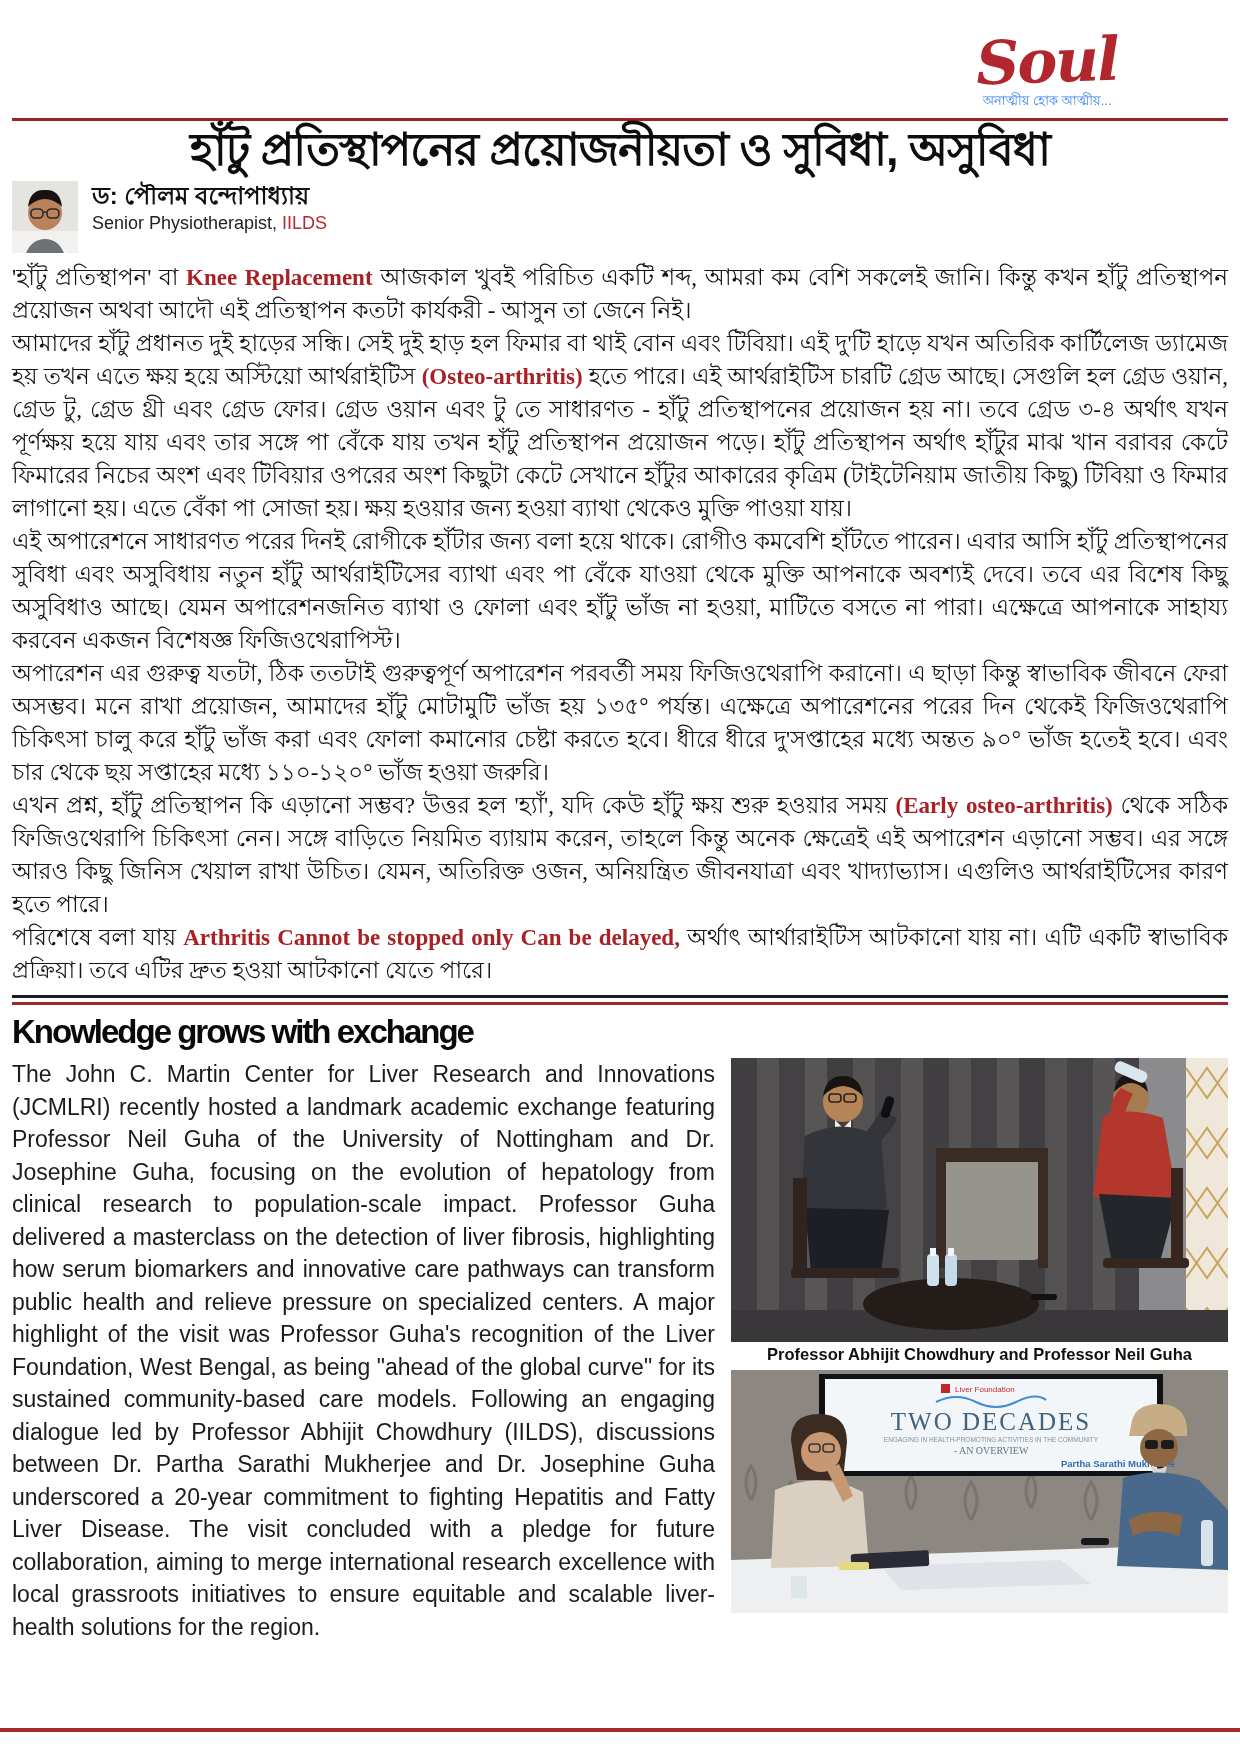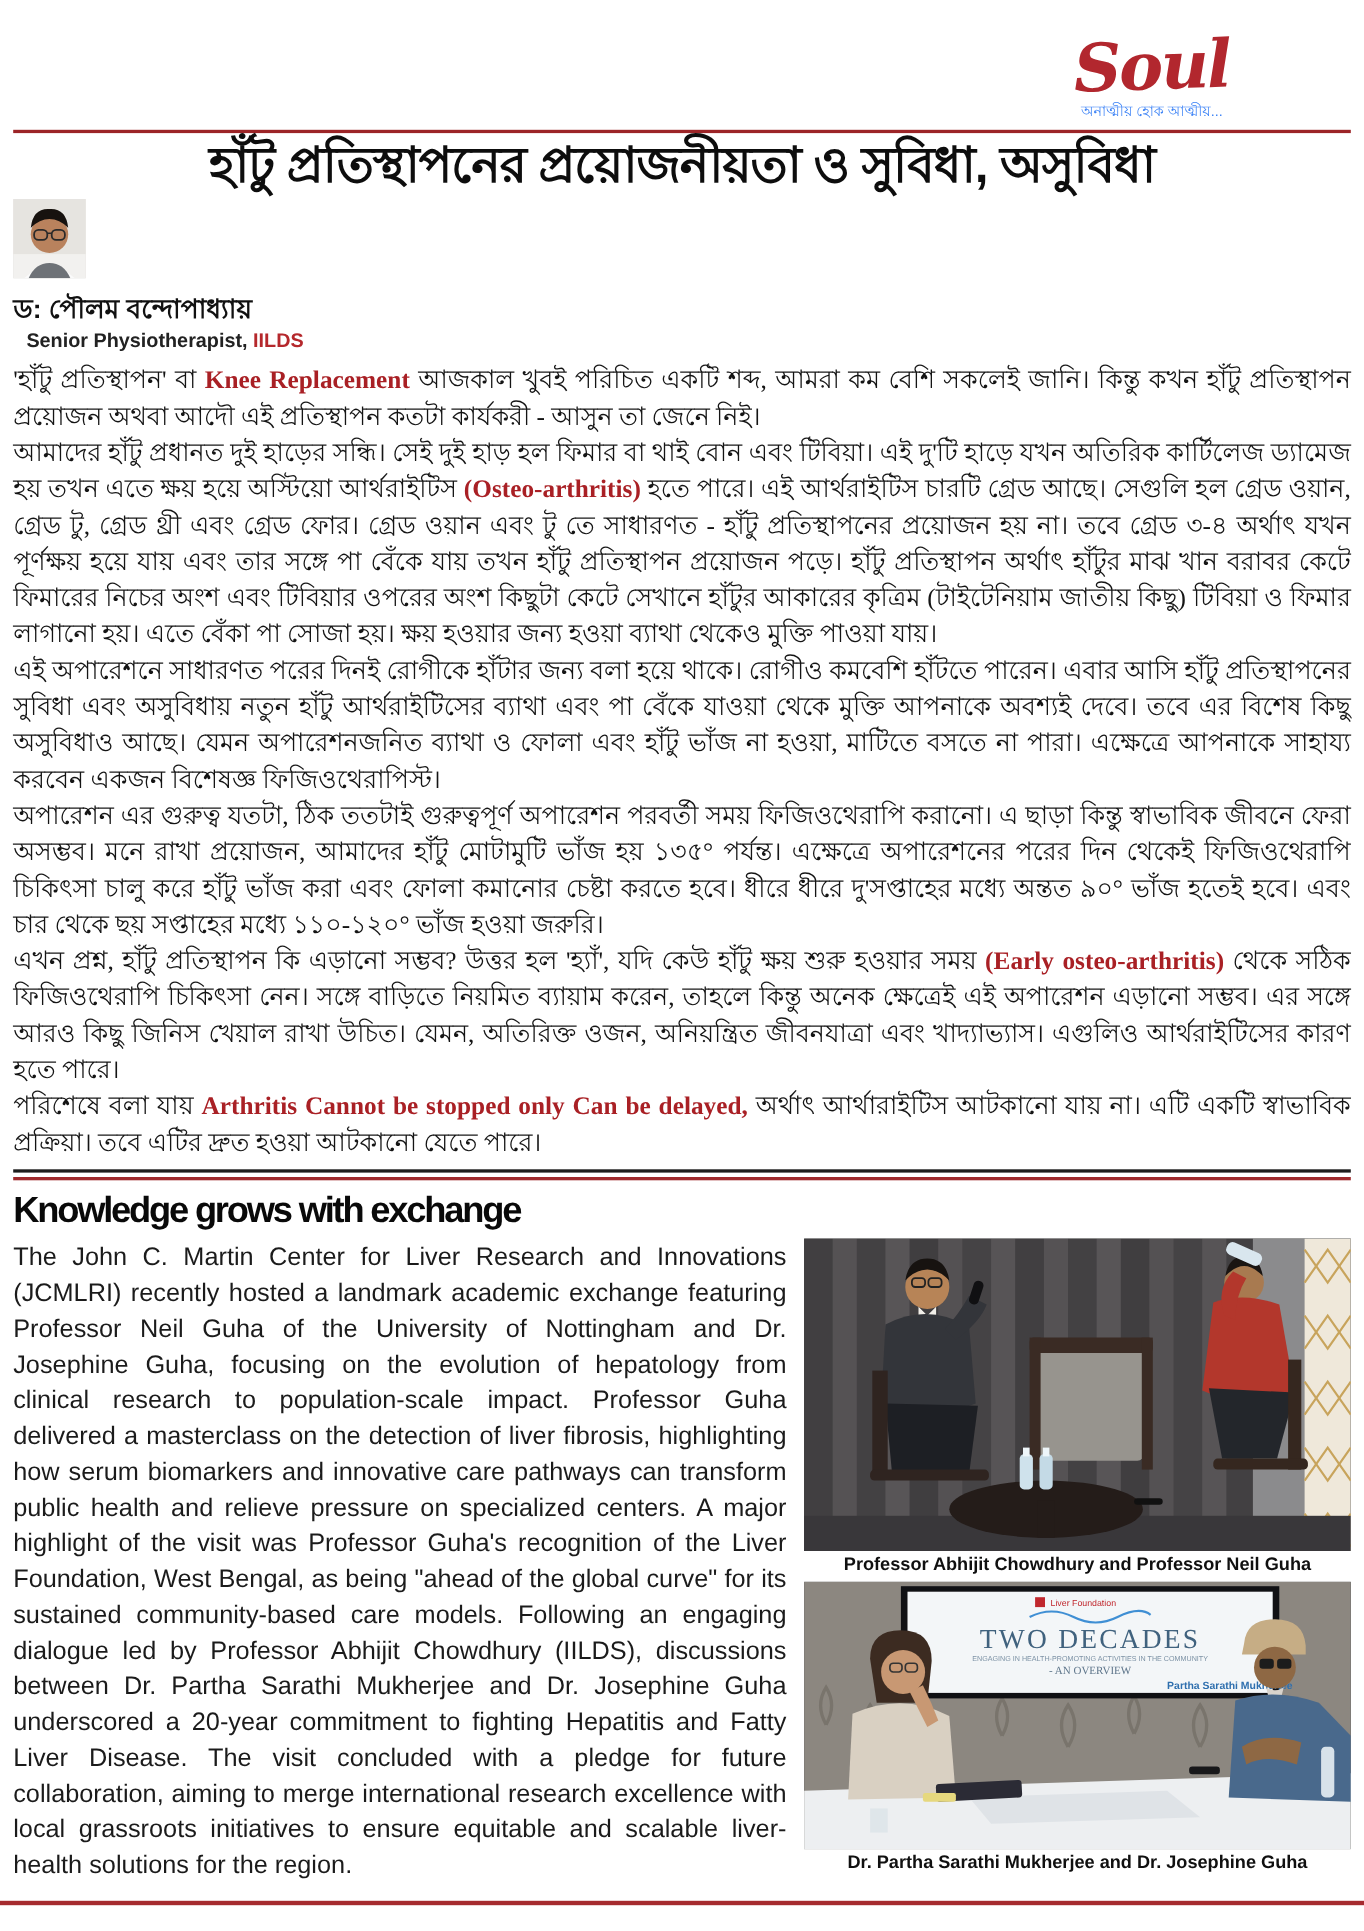--- a/index.html
+++ b/index.html
@@ -20,24 +20,24 @@
   }
   .logo-tagline{font-size:13px;color:#3b82f6;margin-top:2px;font-family:Liberation Sans, sans-serif;}
   .top-rule{height:3px;background:#9c2427;margin-top:6px;}
 
   
   .headline{
     font-family:"Liberation Sans","DejaVu Sans",sans-serif;
     font-weight:800;font-size:45px;line-height:1.12;letter-spacing:-1px;
     margin:4px 0 6px 0;color:#0d0d0d;text-align:center;
   }
-  .author-row{display:flex;align-items:flex-start;gap:14px;margin:2px 0 8px 0;flex-direction:column;}
+  .author-row{display:flex;align-items:flex-start;gap:14px;margin:2px 0 8px 0;}
   .author-photo{width:66px;height:72px;display:block;background:#e9e7e3;}
   .author-name{font-family:"Liberation Sans",sans-serif;font-weight:700;font-size:24px;line-height:30px;color:#111;}
-  .author-title{font-family:"Liberation Sans",sans-serif;font-weight:700;font-size:18px;line-height:24px;color:#222;margin-left:12px;}
+  .author-title{font-family:"Liberation Sans",sans-serif;font-weight:400;font-size:18px;line-height:24px;color:#222;}
   .org-red{color:#b5282c;}
   .bn-body{margin-top:2px;}
   .bn-para{margin:0;font-size:23px;line-height:33px;text-align:justify;color:#141414;}
   .red-en{color:#a92025;font-weight:bold;}
 
   
   .divider-black{height:3px;background:#1c1c1c;margin-top:8px;}
   .divider-red{height:3px;background:#9e292c;margin-top:4px;}
 
   
@@ -231,20 +231,19 @@
           <path d="M400 56 Q402 34 428 34 Q454 34 456 58 L456 66 L398 66 Z" fill="#c6ad85"></path>
           <circle cx="428" cy="78" r="19" fill="#8e6844"></circle>
           <rect x="414" y="70" width="13" height="9" rx="3" fill="#1c1c1c"></rect>
           <rect x="430" y="70" width="13" height="9" rx="3" fill="#1c1c1c"></rect>
           <path d="M420 96 Q428 101 436 96 L434 104 L422 104 Z" fill="#d8d3cc"></path>
           <path d="M392 108 Q428 96 468 110 L497 140 L497 200 L386 196 Z" fill="#49698c"></path>
           <path d="M398 150 Q420 136 452 146 L448 166 Q420 156 402 166 Z" fill="#8e6844"></path>
           <rect x="350" y="168" width="28" height="7" rx="3" fill="#18181a"></rect>
           <rect x="470" y="150" width="12" height="46" rx="4" fill="#d7e2ea"></rect>
         </svg>
-        <figcaption>Dr. Partha Sarathi Mukherjee and Dr. Josephine Guha</figcaption>
       </figure>
     </div>
   </div>
 
 </div>
 
 <div class="bottom-rule"></div>
 
 </body></html>

